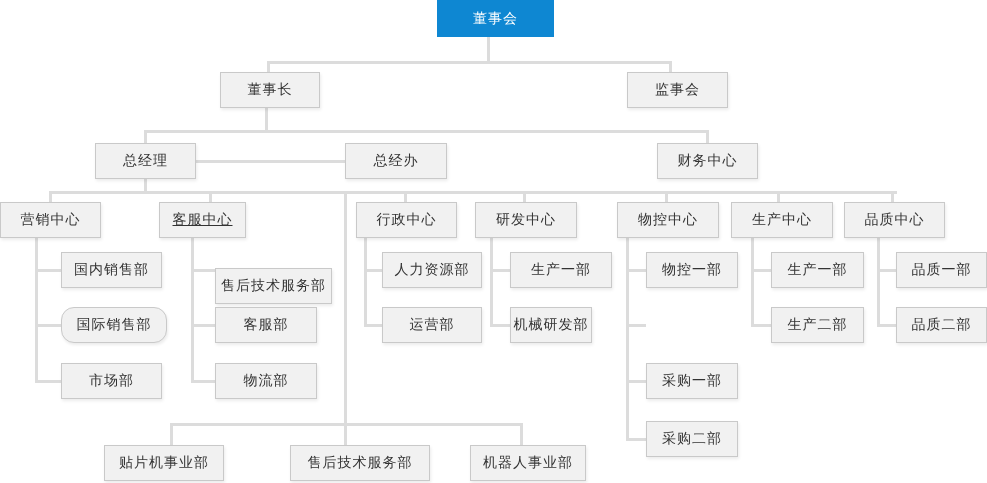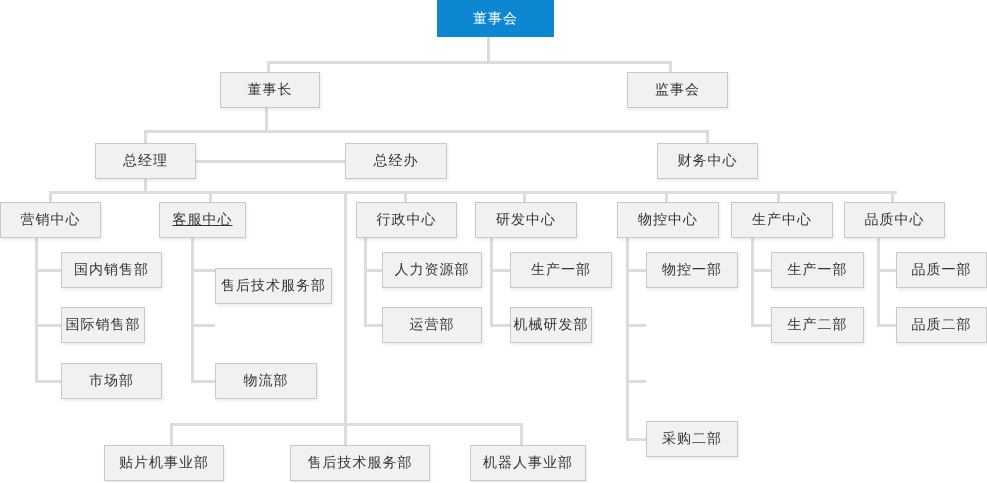--- a/index.html
+++ b/index.html
@@ -104,29 +104,31 @@
     <div class="node" style="left: 345px; top: 143px; width: 102px; height: 36px;">总经办</div>
     <div class="node" style="left: 657px; top: 143px; width: 101px; height: 36px;">财务中心</div>
     <div class="node" style="left: 0px; top: 202px; width: 101px; height: 36px;">营销中心</div>
     <div class="node" style="left: 159px; top: 202px; width: 87px; height: 36px; text-decoration: underline;">客服中心</div>
     <div class="node" style="left: 356px; top: 202px; width: 101px; height: 36px;">行政中心</div>
     <div class="node" style="left: 475px; top: 202px; width: 102px; height: 36px;">研发中心</div>
     <div class="node" style="left: 617px; top: 202px; width: 102px; height: 36px;">物控中心</div>
     <div class="node" style="left: 731px; top: 202px; width: 102px; height: 36px;">生产中心</div>
     <div class="node" style="left: 844px; top: 202px; width: 101px; height: 36px;">品质中心</div>
     <div class="node" style="left: 61px; top: 252px; width: 101px; height: 36px;">国内销售部</div>
-    <div class="node" style="left: 61px; top: 307px; width: 84px; height: 36px;">国际销售部</div>
+    <div class="node" style="left: 61px; top: 307px; width: 106px; height: 36px; border-radius: 13px;">国际销售部</div>
     <div class="node" style="left: 61px; top: 363px; width: 101px; height: 36px;">市场部</div>
     <div class="node" style="left: 215px; top: 252px; width: 117px; height: 36px; margin-top: 16px;">售后技术服务部</div>
+    <div class="node" style="left: 215px; top: 307px; width: 102px; height: 36px;">客服部</div>
     <div class="node" style="left: 215px; top: 363px; width: 102px; height: 36px;">物流部</div>
     <div class="node" style="left: 382px; top: 252px; width: 100px; height: 36px;">人力资源部</div>
     <div class="node" style="left: 382px; top: 307px; width: 100px; height: 36px;">运营部</div>
     <div class="node" style="left: 510px; top: 252px; width: 102px; height: 36px;">生产一部</div>
     <div class="node" style="left: 510px; top: 307px; width: 82px; height: 36px;">机械研发部</div>
     <div class="node" style="left: 646px; top: 252px; width: 92px; height: 36px;">物控一部</div>
+    <div class="node" style="left: 646px; top: 363px; width: 92px; height: 36px;">采购一部</div>
     <div class="node" style="left: 646px; top: 421px; width: 92px; height: 36px;">采购二部</div>
     <div class="node" style="left: 771px; top: 252px; width: 93px; height: 36px;">生产一部</div>
     <div class="node" style="left: 771px; top: 307px; width: 93px; height: 36px;">生产二部</div>
     <div class="node" style="left: 896px; top: 252px; width: 91px; height: 36px;">品质一部</div>
     <div class="node" style="left: 896px; top: 307px; width: 91px; height: 36px;">品质二部</div>
     <div class="node" style="left: 104px; top: 445px; width: 120px; height: 36px;">贴片机事业部</div>
     <div class="node" style="left: 290px; top: 445px; width: 140px; height: 36px;">售后技术服务部</div>
     <div class="node" style="left: 470px; top: 445px; width: 116px; height: 36px;">机器人事业部</div>
   </div>
 

